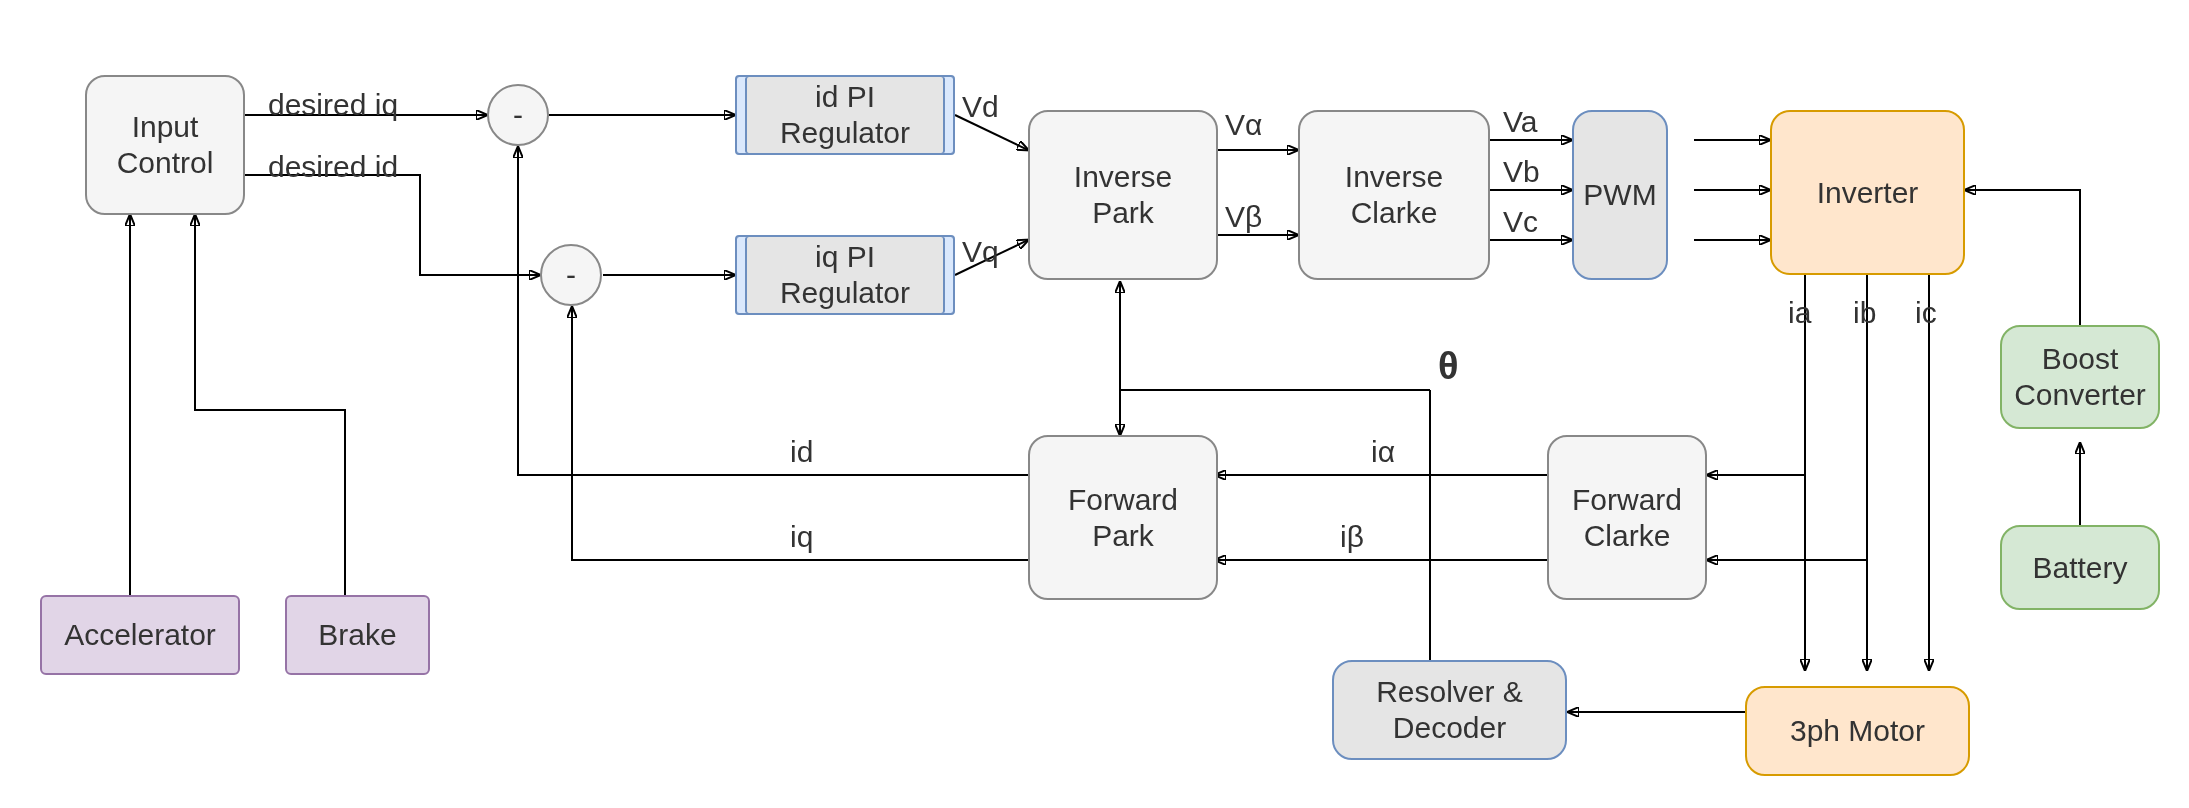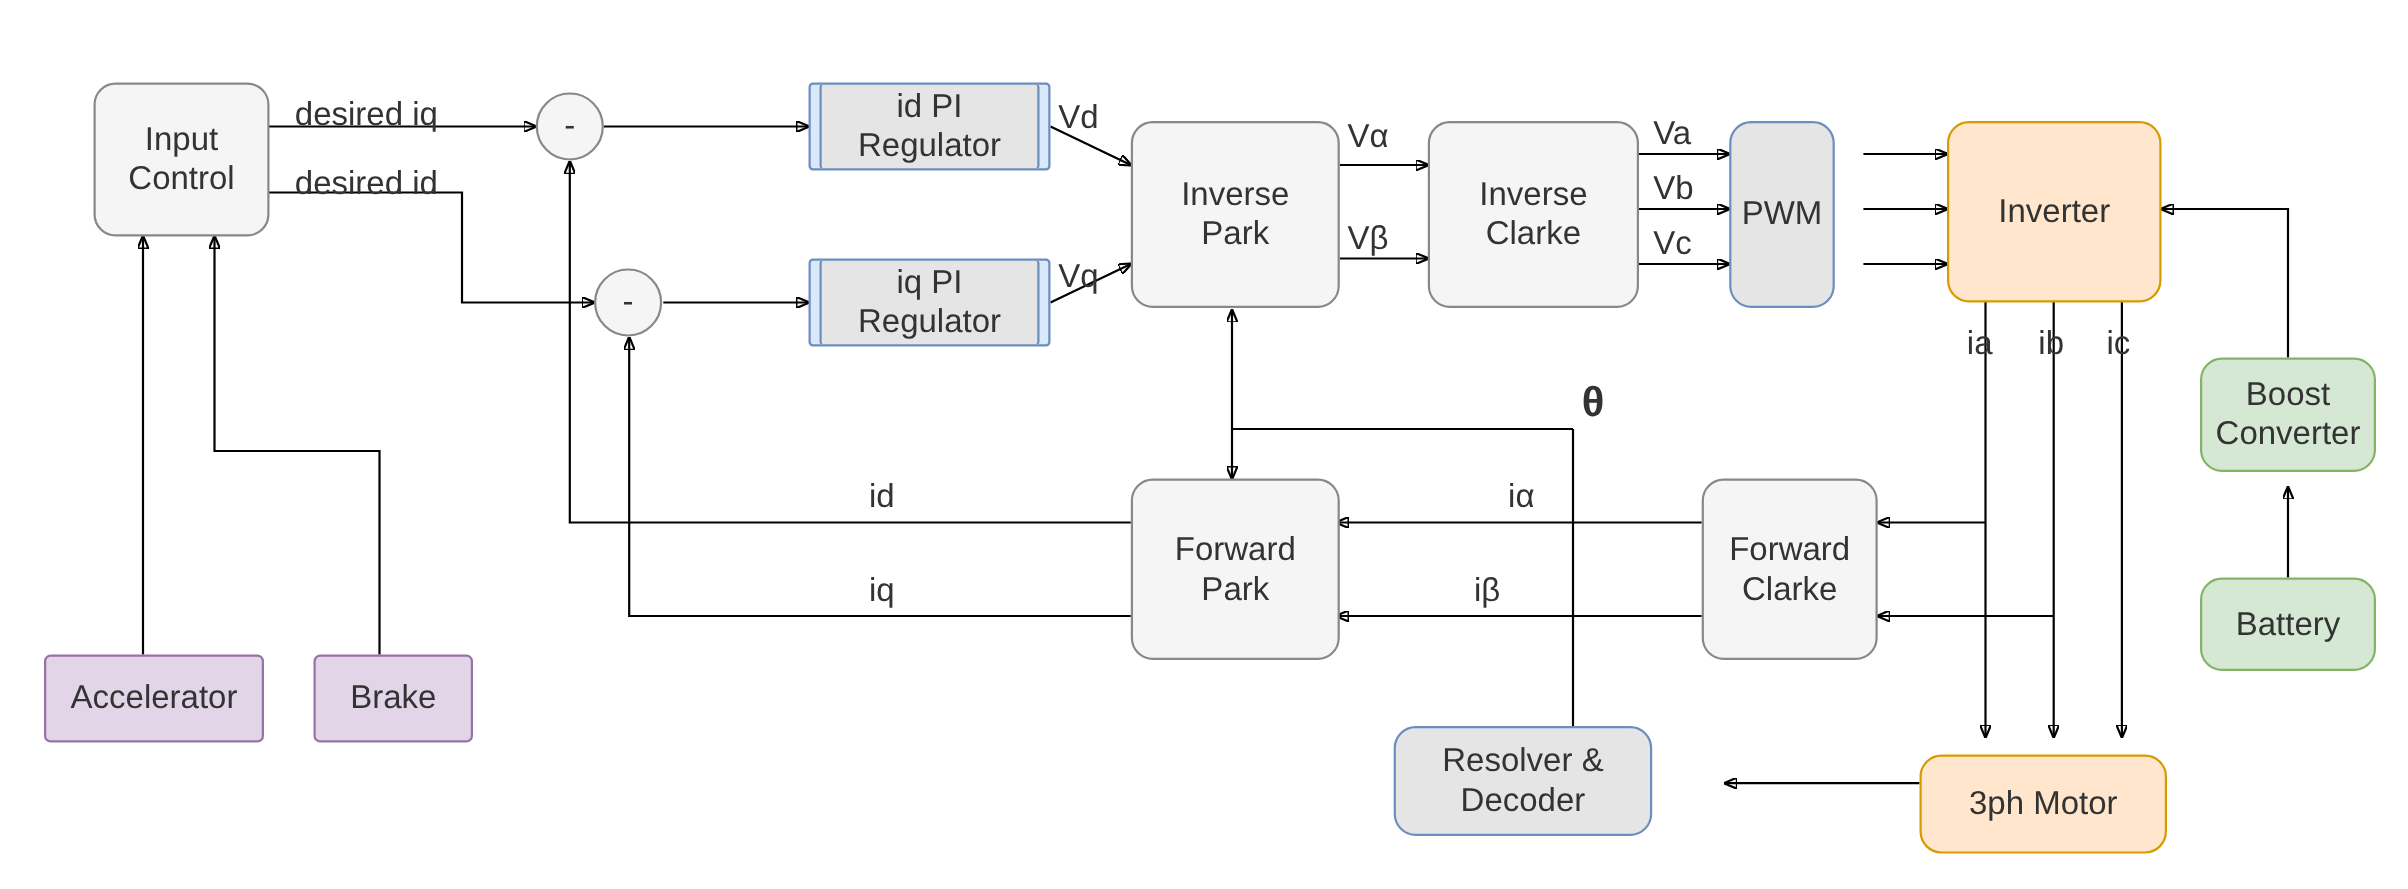--- a/index.html
+++ b/index.html
@@ -162,21 +162,21 @@
       <span>Battery</span>
     </div>
 
   <div class="block grey" style="left:1028px; top:435px; width:190px; height:165px;">
       <span>Forward<br>Park</span>
     </div>
   <div class="block grey" style="left:1547px; top:435px; width:160px; height:165px;">
       <span>Forward<br>Clarke</span>
     </div>
 
-  <div class="block blue" style="left:1267px; top:660px; width:235px; height:100px;">
+  <div class="block blue" style="left:1332px; top:660px; width:235px; height:100px;">
       <span>Resolver &amp;<br>Decoder</span>
     </div>
   <div class="block orange" style="left:1745px; top:670px; width:225px; height:90px;margin-top:16px;">
       <span>3ph Motor</span>
     </div>
 
   <div class="block purple" style="left:40px;  top:595px; width:200px; height:80px; border-radius:6px;">
       <span>Accelerator</span>
     </div>
   <div class="block purple" style="left:285px; top:595px; width:145px; height:80px; border-radius:6px;">

